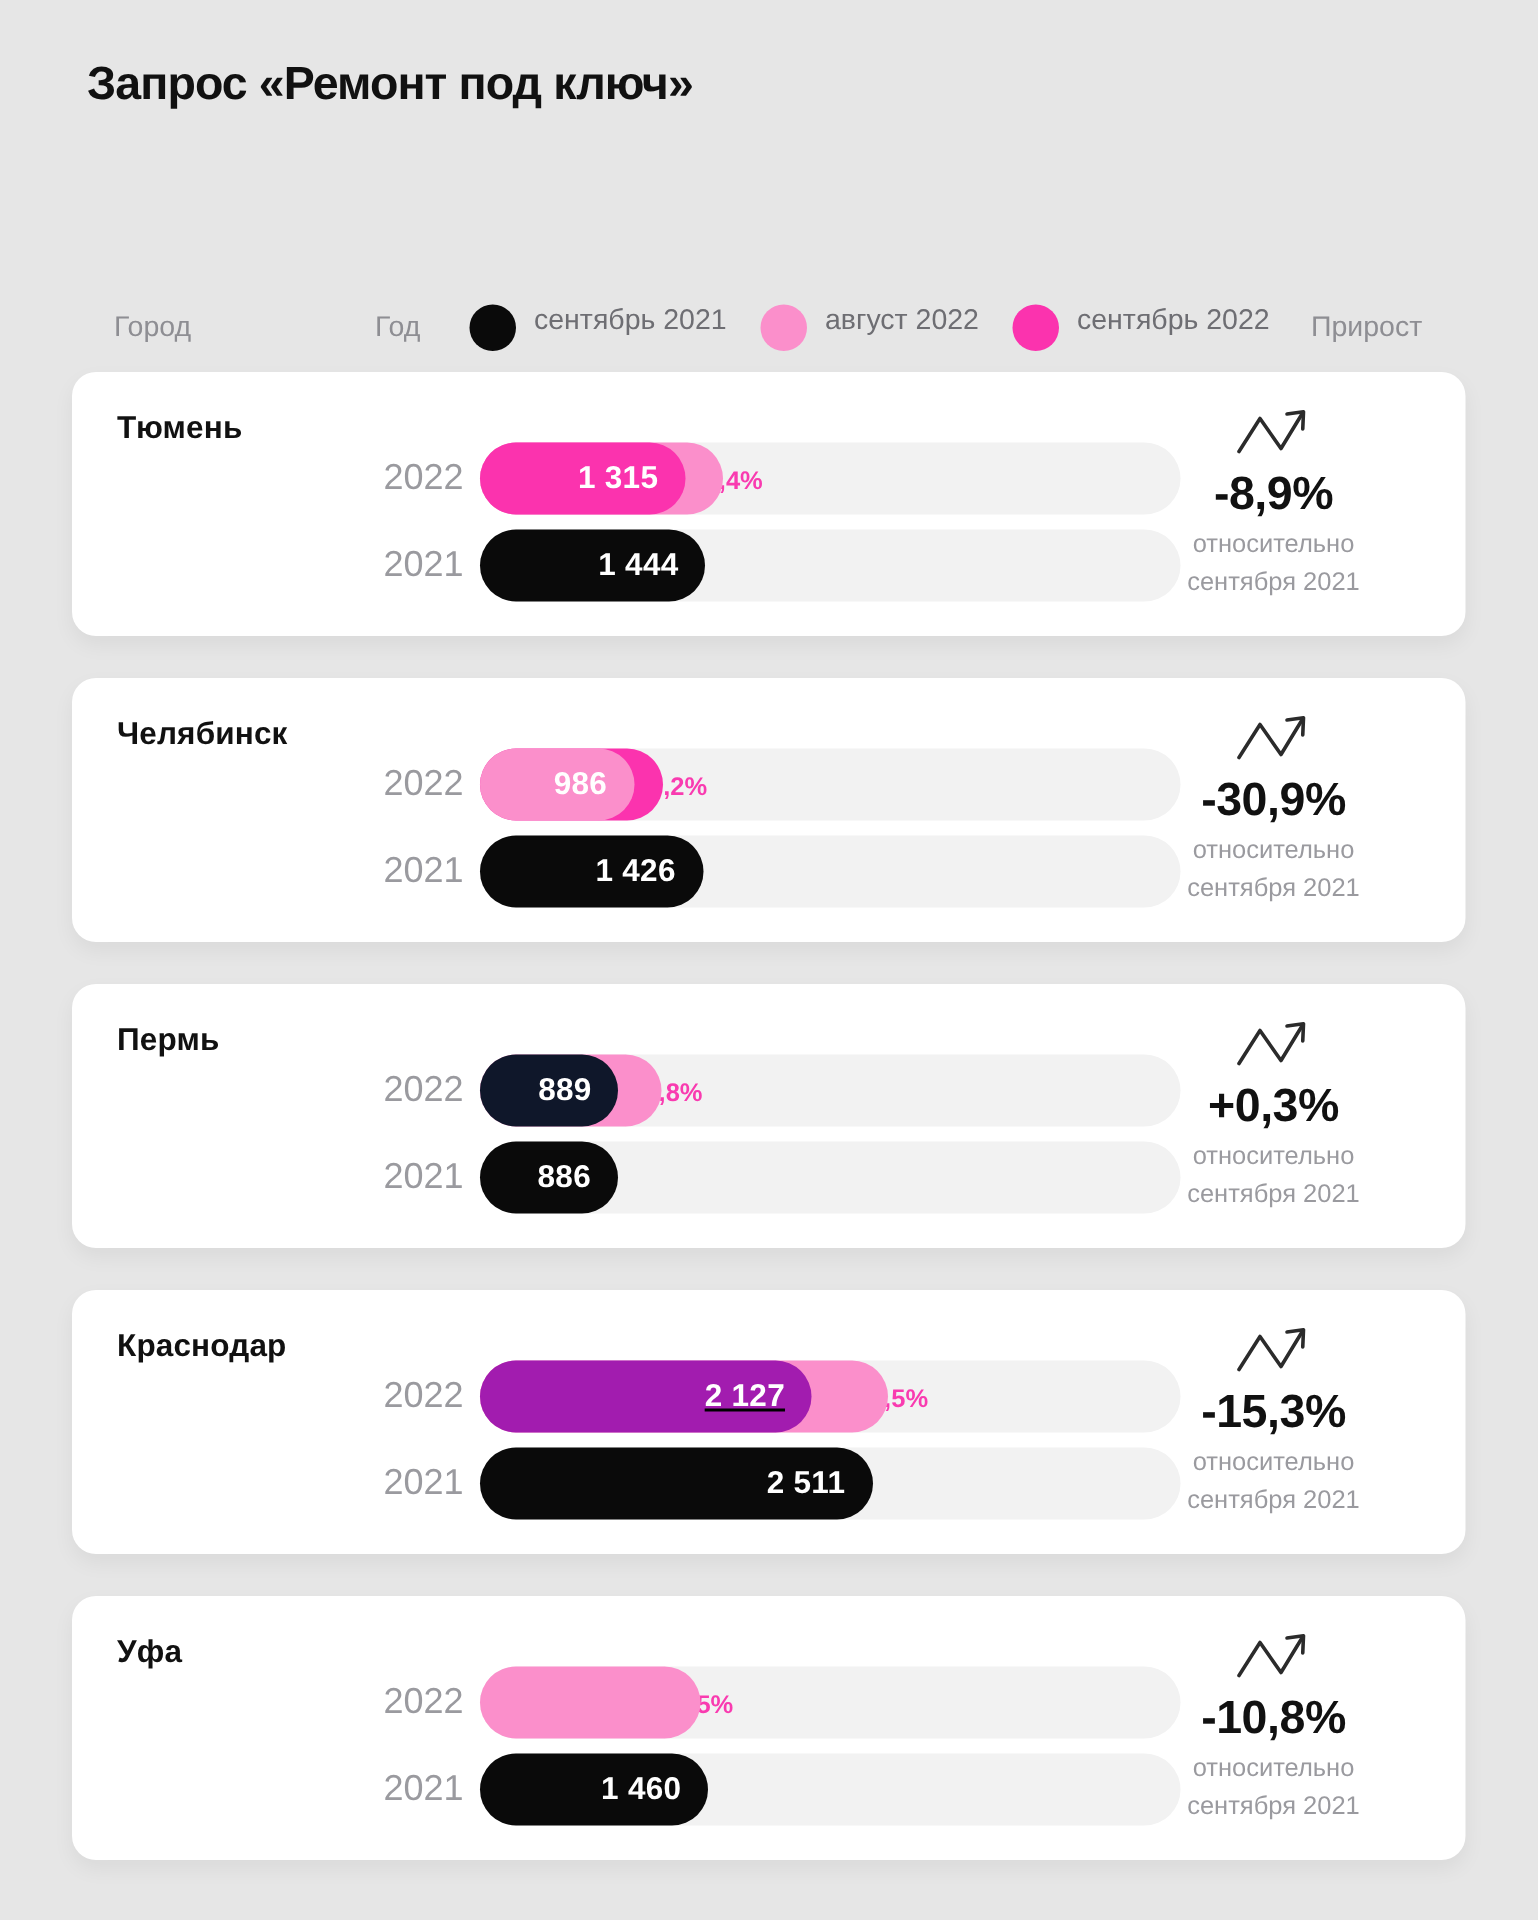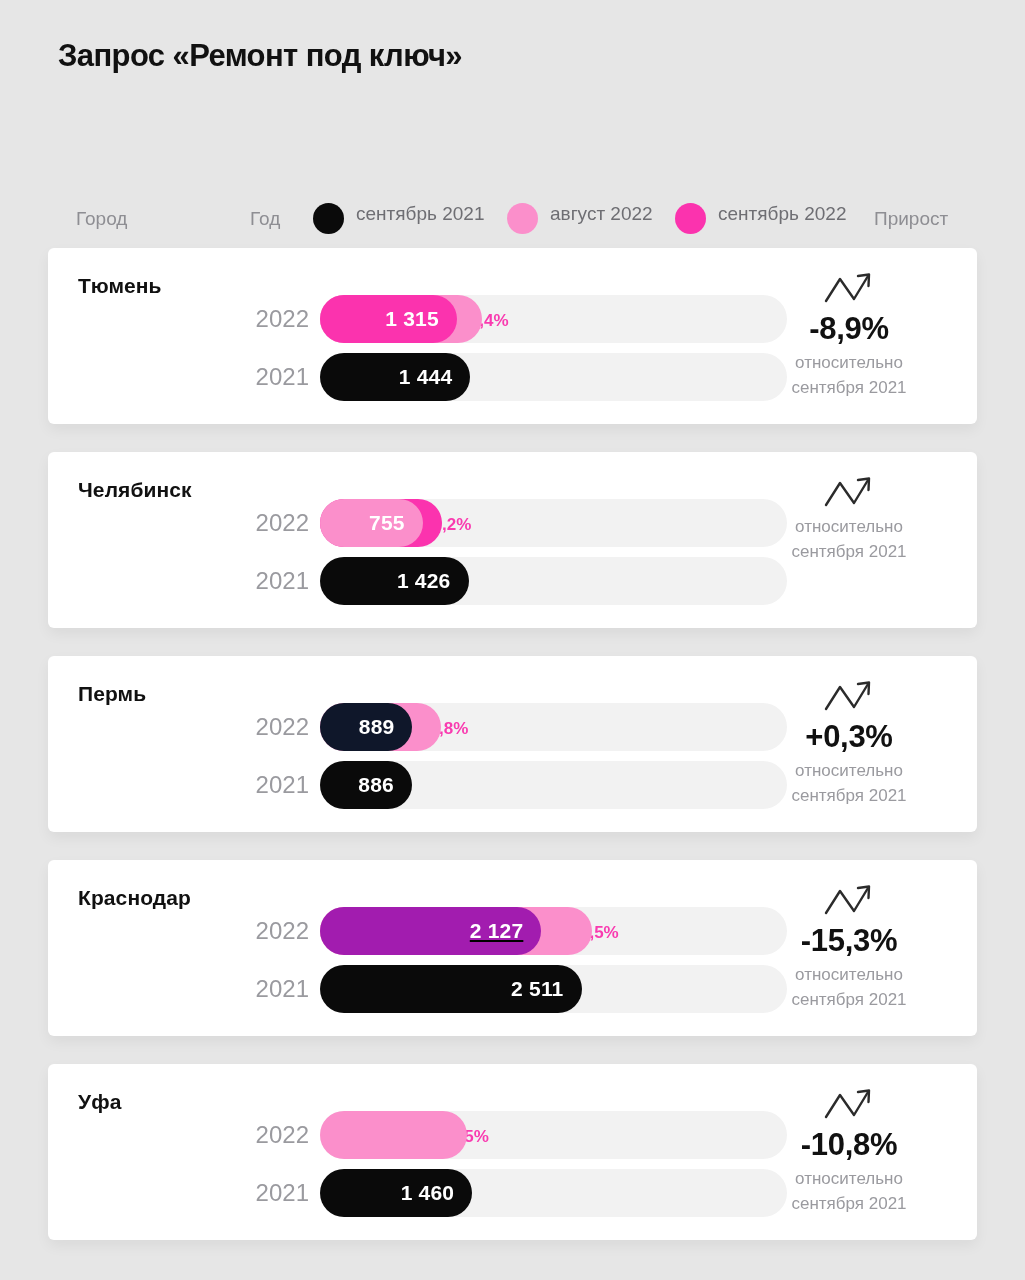--- a/index.html
+++ b/index.html
@@ -75,21 +75,21 @@
     left: 0;
     top: 248px;
     width: 1025px;
   }
   .card {
     position: relative;
     margin: 0 0 28px 0;
     left: 48px;
     width: 929px;
     background: #ffffff;
-    border-radius: 6px;
+    border-radius: 16px;
     box-shadow: 0 6px 14px rgba(0, 0, 0, 0.055);
     box-sizing: border-box;
     height: 176px;
   }
   .card:last-child { margin-bottom: 0; }
 
   .city-name {
     position: absolute;
     left: 30px;
     top: 26px;
@@ -255,39 +255,40 @@
   </div>
     <div class="card">
     <div class="city-name">Челябинск</div>
 
     <div class="bar-row row-2022">
       <div class="year-label">2022</div>
       <div class="track">
         <div class="delta-badge" style="left:122.354px;">+19,2%</div>
         <div class="bar bar-under" style="width:122.354px;background:#fb33ae;"></div>
         <div class="bar bar-over" style="width:102.74px;background:#fb8fcb;">
-          <span class="bar-value">755</span>
+          <span class="bar-value">986</span>
         </div>
       </div>
     </div>
 
     <div class="bar-row row-2021">
       <div class="year-label">2021</div>
       <div class="track">
         <div class="bar bar-over" style="width:148.506px;background:#0a0a0a;">
           <span class="bar-value">1 426</span>
         </div>
       </div>
     </div>
 
     <div class="growth">
       <svg class="growth-icon" viewBox="0 0 52 40" fill="none" xmlns="http://www.w3.org/2000/svg">
           <path d="M3 33 L17 11 L31 31 L45 8" stroke="#2b2b2b" stroke-width="2.4" stroke-linecap="round" stroke-linejoin="round"></path>
           <path d="M35 8 L46 6.5 L45.5 18" stroke="#2b2b2b" stroke-width="2.4" stroke-linecap="round" stroke-linejoin="round" fill="none"></path>
         </svg>
+      <div class="growth-value">-30,9%</div>
       <div class="growth-note">
         <span>относительно</span>
         <span>сентября 2021</span>
       </div>
     </div>
   </div>
     <div class="card">
     <div class="city-name">Пермь</div>
 
     <div class="bar-row row-2022">

